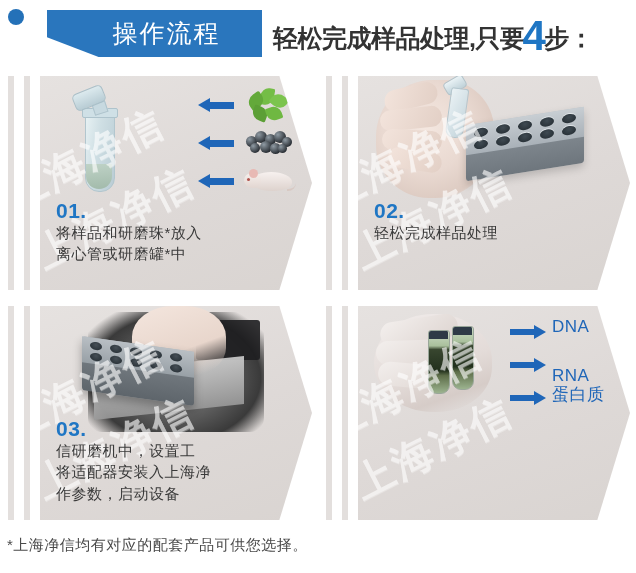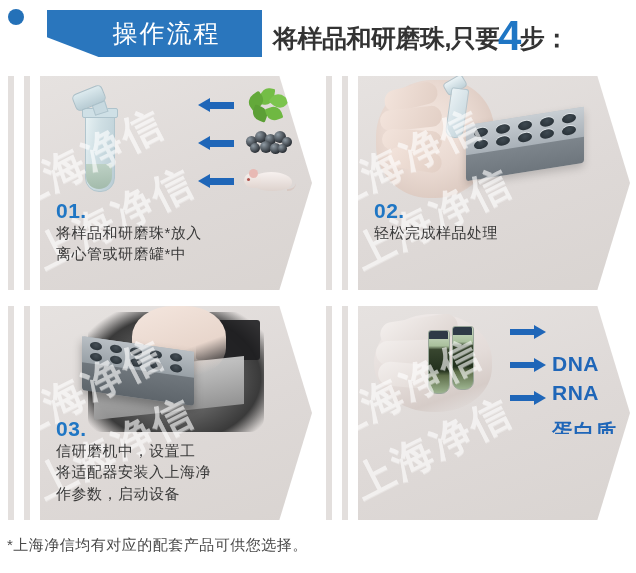--- a/index.html
+++ b/index.html
@@ -234,45 +234,45 @@
   .vial .capv{position:absolute;left:-1px;top:-1px;width:20px;height:9px;background:#2e3a46;border-radius:3px 3px 0 0;}
 
   .arrow-r{position:absolute;width:36px;height:14px;}
   .arrow-r i{position:absolute;left:0;top:4px;width:25px;height:6px;background:#1f66b8;display:block;}
   .arrow-r b{
     position:absolute;right:0;top:0;width:0;height:0;display:block;
     border-top:7px solid transparent;border-bottom:7px solid transparent;
     border-left:12px solid #1f66b8;
   }
   .outlbl{
-    position:absolute;color:#1f66b8;font-size:21px;font-weight:700;white-space:nowrap;letter-spacing:.5px;margin-top:35px;
+    position:absolute;color:#1f66b8;font-size:17px;font-weight:400;white-space:nowrap;letter-spacing:.5px;
   }
   .r1{left:152px;top:19px;} .r2{left:152px;top:52px;} .r3{left:152px;top:85px;}
-  .l1{left:194px;top:11px;} .l2{left:194px;top:40px;} .l3{left:194px;top:77px;}
+  .l1{left:194px;top:11px;} .l2{left:194px;top:60px;} .l3{left:194px;top:77px;}
 
   
   .footnote{
     position:absolute;left:7px;top:536px;width:500px;
     color:#4a4a4a;font-size:15px;letter-spacing:.5px;white-space:nowrap;
   }
 </style>
 </head>
 <body>
 
 <div class="page">
 
   <div class="header">
     <div class="hdr-dot"></div>
 
     <div class="hdr-banner">
       <div class="hdr-banner-label">操作流程</div>
     </div>
 
     <div class="hdr-title">
-      <span>将样品和研磨珠,只要</span>
+      <span>轻松完成样品处理,只要</span>
       <span class="big4">4</span>
       <span>步：</span>
     </div>
   </div>
 
   <div class="grid">
 
     <div class="cell c1">
       <div class="bar b1"></div>
       <div class="bar b2"></div>

